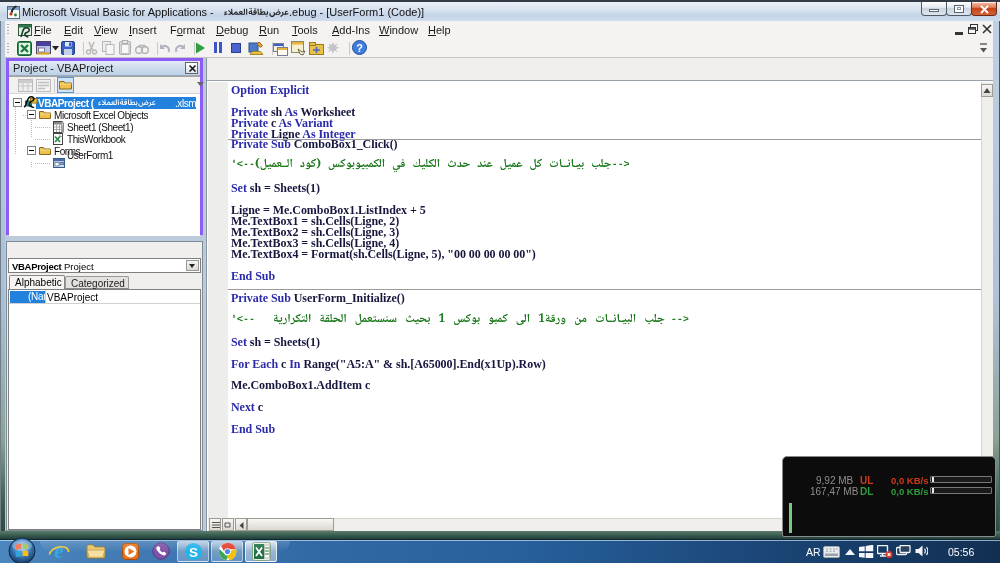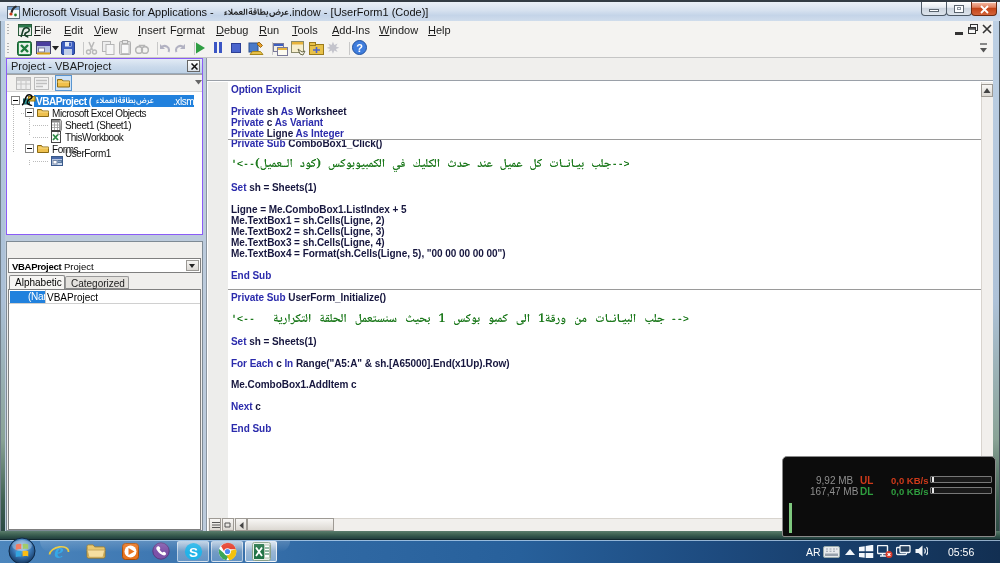--- a/index.html
+++ b/index.html
@@ -15,42 +15,42 @@
 #menubar{position:absolute;left:5px;top:21px;width:988px;height:19px;background:#f4f3f1}
 .mi{position:absolute;top:3px;font-size:11px;color:#1a1a1a;white-space:nowrap}
 .mi u{text-decoration:underline}
 #toolbar{position:absolute;left:5px;top:40px;width:988px;height:18px;background:#f4f3f1;border-bottom:1px solid #c5c5c5}
 .tsep{position:absolute;top:2px;width:1px;height:13px;background:#c8c8c8}
 .grip{position:absolute;width:2px;height:12px;background-image:linear-gradient(#b0b0b0 50%,transparent 50%);background-size:2px 3px}
 #client{position:absolute;left:5px;top:58px;width:988px;height:473px;background:#bccbdc}
 #fleft{position:absolute;left:0;top:21px;width:5px;height:510px;background:linear-gradient(180deg,#b9cce1 0%,#aabfd6 55%,#8aa396 82%,#3f6052 94%,#2c4a44 100%);border-left:1px solid #707e8a}
 #fright{position:absolute;left:993px;top:21px;width:7px;height:510px;background:linear-gradient(180deg,#bdd0e4 0%,#aec2d8 55%,#8aa396 82%,#3f6052 94%,#2c4a44 100%);border-right:1px solid #4a545c}
 #fbottom{position:absolute;left:0;top:531px;width:1000px;height:9px;background:linear-gradient(180deg,#5b7d6e 0%,#446757 35%,#2f5148 70%,#223e3e 100%);border-bottom:1px solid #12282c}
-#proj{position:absolute;left:1px;top:0px;width:197px;height:177px;background:#a3a3a3;border:1px solid #8b5cf6}
+#proj{position:absolute;left:1px;top:0px;width:197px;height:177px;background:#a3a3a3;border:3px solid #8b5cf6}
 .phead{position:absolute;left:0;top:0;width:100%;height:15px;background:linear-gradient(180deg,#e2ebf5 0%,#cbdaeb 55%,#bed2e6 100%);border-bottom:1px solid #9aaaba}
 .phead span{position:absolute;left:4px;top:1px;font-size:11px;color:#1c1c1c}
 .pclose{position:absolute;right:2px;top:1px;width:13px;height:12px;background:linear-gradient(180deg,#fff,#dce1e7);border:1px solid #666}
 #projtb{position:absolute;left:0;top:16px;width:100%;height:17px;background:#f2f1ef;border-bottom:1px solid #d6d6d6}
 #projtree{position:absolute;left:0;top:33px;width:100%;height:142px;background:#fff;font-size:10px;letter-spacing:-0.45px;color:#111}
 .trow{position:absolute;white-space:nowrap}
 .pm{position:absolute;width:9px;height:9px;border:1px solid #848484;background:#fff;font-size:9px;line-height:7px;text-align:center;color:#000}
 #props{position:absolute;left:1px;top:183px;width:197px;height:290px;background:#f0efed;border:1px solid #7e8a95}
 #pcombo{position:absolute;left:1px;top:16px;width:193px;height:15px;background:#fff;border:1px solid #7f7f7f}
 #pcombo b{position:absolute;left:3px;top:2px;font-size:9.5px;letter-spacing:-0.3px;color:#000}
 #ptabs{position:absolute;left:1px;top:32px;width:193px;height:15px}
 #pgrid{position:absolute;left:1px;top:47px;width:193px;height:241px;background:#fff;border:1px solid #808080}
 .cbtn{position:absolute;top:1px;width:13px;height:11px;background:linear-gradient(180deg,#f6f5f3,#dcd9d4);border:1px solid #9a9894}
 .cbtn:after{content:"";position:absolute;left:2px;top:3px;border-left:3.5px solid transparent;border-right:3.5px solid transparent;border-top:4.5px solid #222}
 #code{position:absolute;left:201px;top:0px;width:787px;height:473px;background:#fff;border-left:1px solid #8b95a0}
 #comborow{position:absolute;left:0;top:0;width:100%;height:23px;background:#f0efed;border-bottom:1px solid #9aa0a8}
 .bigcombo{position:absolute;top:3px;height:17px;background:#fff;border-top:1px solid #707070;border-left:1px solid #707070;border-bottom:1px solid #e8e8e8;border-right:1px solid #e8e8e8}
 .bigcombo span{position:absolute;left:4px;top:1.5px;font-size:10.5px;font-weight:bold;color:#000}
 .bigcombo .cbtn{top:1.5px;width:14px;height:13px}
 #margin{position:absolute;left:1px;top:24px;width:20px;height:436px;background:#ededeb}
-pre.codetext{position:absolute;left:24px;top:26.7px;font-family:Liberation Sans, sans-serif;font-size:10px;font-weight:bold;line-height:10.96px;letter-spacing:-0.05px;color:#16163e}
+pre.codetext{position:absolute;left:24px;top:26.7px;font-family:Liberation Serif, serif;font-size:12px;font-weight:bold;line-height:10.96px;letter-spacing:-0.05px;color:#16163e}
 pre.codetext .k{color:#2b2bac}
 .psep{position:absolute;left:21px;width:753px;height:1px;background:#9a9a9a}
 #vsb{position:absolute;left:774px;top:24px;width:12px;height:436px;background:#f1efec;border-left:1px solid #d8d4ce}
 #hsb{position:absolute;left:1px;top:460px;width:773px;height:13px;background:#f1efec;border-top:1px solid #d8d4ce}
 .sbtn{position:absolute;background:linear-gradient(180deg,#f8f7f5,#dcd8d2);border:1px solid #9e9a94}
 #sc{position:absolute;left:782px;top:456px;width:214px;height:81px;border-radius:5px 5px 2px 2px;background:#0c0c0c;border:1px solid #8a8a8a}
 #schead{position:absolute;left:-1px;top:-1px;width:214px;height:16px;border-radius:5px 5px 0 0;background:linear-gradient(180deg,#fbfbfb 0%,#e6e6e6 50%,#c9c9c9 100%);border:1px solid #8a8a8a}
 .scrow{position:absolute;width:100%;font-size:10px;white-space:nowrap}
 .scbar{position:absolute;left:147px;width:62px;height:7px;background:#1a1a1a;border:1px solid #787878;border-radius:1px}
 #taskbar{position:absolute;left:0;top:540px;width:1000px;height:23px;background:linear-gradient(90deg,#4c86bd 0%,#3f78b2 15%,#3069a4 32%,#27609b 52%,#1d4a7e 72%,#163a64 88%,#122f52 100%)}
@@ -67,21 +67,21 @@
           <rect x="0.5" y="1.5" width="12" height="12" fill="#f6f8fa" stroke="#5a6a7a"></rect>
           <rect x="1" y="2" width="11" height="3" fill="#7ba2cc"></rect>
           <path d="M9 0.5c-3 1-5 4-5.5 7l2 .5c.5-3 2-5 4.5-6z" fill="#2a2a2a"></path>
           <circle cx="4" cy="9" r="1.6" fill="#cc3a1a"></circle>
           <circle cx="8.5" cy="10" r="1.4" fill="#2a7a2a"></circle>
         </svg>
     <div id="titletxt"><span>Microsoft Visual Basic for Applications - </span></div>
     <div class="abs" style="left:224px;top:1.5px"><svg style="" width="65" height="17.8" viewBox="0 0 252 69">
             <path d="M99 16h3v1h-3zM105 16h3v1h-3zM99 17h4v1h-4zM104 17h4v1h-4zM116 17h3v1h-3zM121 17h3v1h-3zM28 18h4v1h-4zM77 18h4v1h-4zM86 18h3v1h-3zM99 18h4v1h-4zM104 18h4v1h-4zM116 18h4v1h-4zM121 18h4v1h-4zM130 18h4v1h-4zM141 18h4v1h-4zM28 19h4v1h-4zM77 19h4v1h-4zM86 19h4v1h-4zM100 19h2v1h-2zM105 19h2v1h-2zM116 19h4v1h-4zM121 19h4v1h-4zM130 19h4v1h-4zM141 19h4v1h-4zM28 20h4v1h-4zM77 20h4v1h-4zM86 20h4v1h-4zM117 20h2v1h-2zM122 20h2v1h-2zM130 20h4v1h-4zM141 20h4v1h-4zM28 21h4v1h-4zM77 21h4v1h-4zM86 21h4v1h-4zM130 21h4v1h-4zM141 21h4v1h-4zM210 21h3v1h-3zM28 22h4v1h-4zM77 22h4v1h-4zM86 22h4v1h-4zM130 22h4v1h-4zM141 22h4v1h-4zM209 22h5v1h-5zM18 23h1v1h-1zM28 23h4v1h-4zM77 23h4v1h-4zM86 23h4v1h-4zM130 23h4v1h-4zM141 23h4v1h-4zM210 23h3v1h-3zM17 24h3v1h-3zM28 24h4v1h-4zM77 24h4v1h-4zM86 24h4v1h-4zM104 24h4v1h-4zM118 24h5v1h-5zM130 24h4v1h-4zM141 24h4v1h-4zM210 24h3v1h-3zM16 25h5v1h-5zM28 25h4v1h-4zM77 25h4v1h-4zM86 25h4v1h-4zM104 25h4v1h-4zM117 25h7v1h-7zM130 25h4v1h-4zM141 25h4v1h-4zM17 26h5v1h-5zM28 26h4v1h-4zM77 26h4v1h-4zM86 26h4v1h-4zM103 26h5v1h-5zM116 26h9v1h-9zM130 26h4v1h-4zM141 26h4v1h-4zM242 26h3v1h-3zM18 27h5v1h-5zM28 27h4v1h-4zM65 27h3v1h-3zM77 27h4v1h-4zM86 27h4v1h-4zM100 27h8v1h-8zM115 27h10v1h-10zM130 27h4v1h-4zM141 27h4v1h-4zM168 27h1v1h-1zM240 27h7v1h-7zM19 28h5v1h-5zM29 28h3v1h-3zM61 28h9v1h-9zM77 28h4v1h-4zM86 28h4v1h-4zM99 28h9v1h-9zM115 28h4v1h-4zM122 28h4v1h-4zM131 28h3v1h-3zM141 28h4v1h-4zM152 28h4v1h-4zM166 28h4v1h-4zM211 28h4v1h-4zM238 28h9v1h-9zM5 29h6v1h-6zM20 29h5v1h-5zM29 29h3v1h-3zM44 29h5v1h-5zM60 29h11v1h-11zM77 29h4v1h-4zM86 29h4v1h-4zM97 29h11v1h-11zM114 29h4v1h-4zM122 29h4v1h-4zM131 29h3v1h-3zM141 29h4v1h-4zM149 29h9v1h-9zM166 29h4v1h-4zM208 29h9v1h-9zM237 29h10v1h-10zM3 30h8v1h-8zM21 30h5v1h-5zM28 30h5v1h-5zM43 30h7v1h-7zM59 30h13v1h-13zM77 30h4v1h-4zM86 30h4v1h-4zM97 30h5v1h-5zM105 30h3v1h-3zM114 30h4v1h-4zM123 30h3v1h-3zM131 30h4v1h-4zM141 30h4v1h-4zM147 30h12v1h-12zM166 30h4v1h-4zM206 30h12v1h-12zM227 30h1v1h-1zM237 30h5v1h-5zM3 31h8v1h-8zM22 31h5v1h-5zM28 31h5v1h-5zM42 31h9v1h-9zM58 31h4v1h-4zM68 31h4v1h-4zM77 31h4v1h-4zM86 31h4v1h-4zM96 31h4v1h-4zM105 31h4v1h-4zM114 31h4v1h-4zM123 31h3v1h-3zM131 31h4v1h-4zM141 31h4v1h-4zM146 31h14v1h-14zM166 31h4v1h-4zM205 31h14v1h-14zM225 31h4v1h-4zM236 31h5v1h-5zM2 32h6v1h-6zM9 32h1v1h-1zM23 32h10v1h-10zM41 32h11v1h-11zM58 32h4v1h-4zM68 32h4v1h-4zM77 32h4v1h-4zM86 32h4v1h-4zM96 32h4v1h-4zM105 32h4v1h-4zM114 32h6v1h-6zM121 32h6v1h-6zM131 32h4v1h-4zM141 32h11v1h-11zM155 32h5v1h-5zM167 32h4v1h-4zM192 32h4v1h-4zM204 32h7v1h-7zM213 32h6v1h-6zM225 32h4v1h-4zM236 32h4v1h-4zM2 33h4v1h-4zM24 33h9v1h-9zM41 33h4v1h-4zM48 33h4v1h-4zM59 33h5v1h-5zM68 33h4v1h-4zM78 33h3v1h-3zM86 33h4v1h-4zM95 33h4v1h-4zM105 33h4v1h-4zM114 33h13v1h-13zM131 33h4v1h-4zM141 33h9v1h-9zM156 33h4v1h-4zM167 33h4v1h-4zM192 33h4v1h-4zM203 33h6v1h-6zM215 33h4v1h-4zM225 33h5v1h-5zM236 33h4v1h-4zM2 34h4v1h-4zM25 34h8v1h-8zM40 34h4v1h-4zM48 34h5v1h-5zM59 34h6v1h-6zM67 34h4v1h-4zM78 34h3v1h-3zM86 34h4v1h-4zM96 34h4v1h-4zM105 34h4v1h-4zM115 34h11v1h-11zM131 34h4v1h-4zM141 34h7v1h-7zM157 34h3v1h-3zM167 34h4v1h-4zM192 34h4v1h-4zM202 34h5v1h-5zM215 34h4v1h-4zM226 34h4v1h-4zM236 34h4v1h-4zM2 35h4v1h-4zM25 35h8v1h-8zM39 35h5v1h-5zM49 35h4v1h-4zM60 35h11v1h-11zM78 35h3v1h-3zM86 35h4v1h-4zM96 35h6v1h-6zM104 35h5v1h-5zM116 35h10v1h-10zM131 35h4v1h-4zM141 35h6v1h-6zM156 35h4v1h-4zM167 35h4v1h-4zM177 35h3v1h-3zM193 35h4v1h-4zM201 35h5v1h-5zM215 35h4v1h-4zM226 35h4v1h-4zM237 35h4v1h-4zM2 36h4v1h-4zM25 36h8v1h-8zM39 36h5v1h-5zM49 36h5v1h-5zM61 36h9v1h-9zM78 36h3v1h-3zM86 36h4v1h-4zM96 36h13v1h-13zM122 36h4v1h-4zM131 36h4v1h-4zM141 36h5v1h-5zM156 36h4v1h-4zM167 36h4v1h-4zM177 36h4v1h-4zM193 36h4v1h-4zM200 36h5v1h-5zM215 36h4v1h-4zM226 36h5v1h-5zM237 36h6v1h-6zM246 36h3v1h-3zM3 37h4v1h-4zM9 37h4v1h-4zM23 37h10v1h-10zM38 37h7v1h-7zM49 37h6v1h-6zM62 37h7v1h-7zM77 37h4v1h-4zM86 37h4v1h-4zM97 37h13v1h-13zM121 37h5v1h-5zM131 37h4v1h-4zM141 37h4v1h-4zM154 37h6v1h-6zM166 37h5v1h-5zM177 37h4v1h-4zM193 37h5v1h-5zM200 37h4v1h-4zM214 37h5v1h-5zM227 37h4v1h-4zM238 37h12v1h-12zM4 38h9v1h-9zM17 38h30v1h-30zM49 38h32v1h-32zM86 38h4v1h-4zM98 38h27v1h-27zM131 38h39v1h-39zM177 38h3v1h-3zM193 38h11v1h-11zM210 38h8v1h-8zM227 38h23v1h-23zM3 39h11v1h-11zM17 39h11v1h-11zM29 39h12v1h-12zM42 39h39v1h-39zM86 39h4v1h-4zM106 39h18v1h-18zM131 39h39v1h-39zM176 39h4v1h-4zM193 39h24v1h-24zM226 39h22v1h-22zM1 40h11v1h-11zM17 40h9v1h-9zM30 40h11v1h-11zM43 40h37v1h-37zM86 40h4v1h-4zM106 40h17v1h-17zM132 40h37v1h-37zM176 40h4v1h-4zM193 40h23v1h-23zM226 40h20v1h-20zM1 41h8v1h-8zM17 41h7v1h-7zM31 41h8v1h-8zM45 41h6v1h-6zM53 41h8v1h-8zM68 41h11v1h-11zM86 41h4v1h-4zM108 41h13v1h-13zM134 41h20v1h-20zM158 41h9v1h-9zM176 41h4v1h-4zM193 41h4v1h-4zM199 41h14v1h-14zM226 41h4v1h-4zM231 41h11v1h-11zM1 42h5v1h-5zM176 42h4v1h-4zM193 42h4v1h-4zM225 42h4v1h-4zM1 43h2v1h-2zM176 43h5v1h-5zM192 43h5v1h-5zM224 43h5v1h-5zM177 44h5v1h-5zM191 44h5v1h-5zM222 44h6v1h-6zM165 45h2v1h-2zM177 45h7v1h-7zM188 45h8v1h-8zM220 45h7v1h-7zM165 46h3v1h-3zM178 46h17v1h-17zM219 46h7v1h-7zM164 47h4v1h-4zM179 47h15v1h-15zM219 47h6v1h-6zM165 48h3v1h-3zM181 48h11v1h-11zM219 48h4v1h-4zM184 49h5v1h-5z" fill="#151515"></path>
           </svg></div>
-    <div class="abs" style="left:289px;top:4px;font-size:11px;color:#111">.indow - [UserForm1 (Code)]</div>
+    <div class="abs" style="left:289px;top:4px;font-size:11px;color:#111">.ebug - [UserForm1 (Code)]</div>
     <div class="capbtn" id="btnmin">
           <div class="abs" style="left:7px;top:7px;width:10px;height:3px;background:#fbfdff;border:1px solid #5a646e"></div>
         </div>
     <div class="capbtn" id="btnmax">
           <div class="abs" style="left:7px;top:3px;width:10px;height:8px;border:1px solid #5a646e;background:#fbfdff">
             <div class="abs" style="left:2px;top:1px;width:4px;height:3px;border:1px solid #8a949e"></div>
           </div>
         </div>
     <div class="capbtn" id="btncls">
           <svg class="abs" style="left:8px;top:3px" width="9" height="9">
@@ -92,21 +92,21 @@
   <div id="menubar">
         <div class="grip" style="left:2px;top:3px"></div>
     <svg class="abs" style="left:12px;top:1px" width="16" height="16">
           <rect x="1.5" y="2.5" width="13" height="11" fill="#e8ece8" stroke="#2a5a3a"></rect>
           <rect x="2" y="3" width="12" height="2.5" fill="#2e7a4e"></rect>
           <path d="M4 15c2-4 1-8 4-9s5 1 4 3-5 1-4 4c.5 1.5 2.5 1 3 2.5" fill="none" stroke="#143a24" stroke-width="1.6"></path>
         </svg>
     <div class="mi" style="left:29px"><u>F</u>ile</div>
         <div class="mi" style="left:59px"><u>E</u>dit</div>
         <div class="mi" style="left:89px"><u>V</u>iew</div>
-        <div class="mi" style="left:133px"><u>I</u>nsert</div>
+        <div class="mi" style="left:124px"><u>I</u>nsert</div>
         <div class="mi" style="left:165px">F<u>o</u>rmat</div>
         <div class="mi" style="left:211px"><u>D</u>ebug</div>
         <div class="mi" style="left:254px"><u>R</u>un</div>
         <div class="mi" style="left:287px"><u>T</u>ools</div>
         <div class="mi" style="left:327px"><u>A</u>dd-Ins</div>
         <div class="mi" style="left:374px"><u>W</u>indow</div>
         <div class="mi" style="left:423px"><u>H</u>elp</div>
         <div class="abs" style="left:950px;top:11px;width:8px;height:2.5px;background:#333"></div>
         <svg class="abs" style="left:963px;top:3px" width="10" height="10">
           <rect x="2.5" y="0.5" width="7" height="6" fill="#f8f8f8" stroke="#333"></rect>

